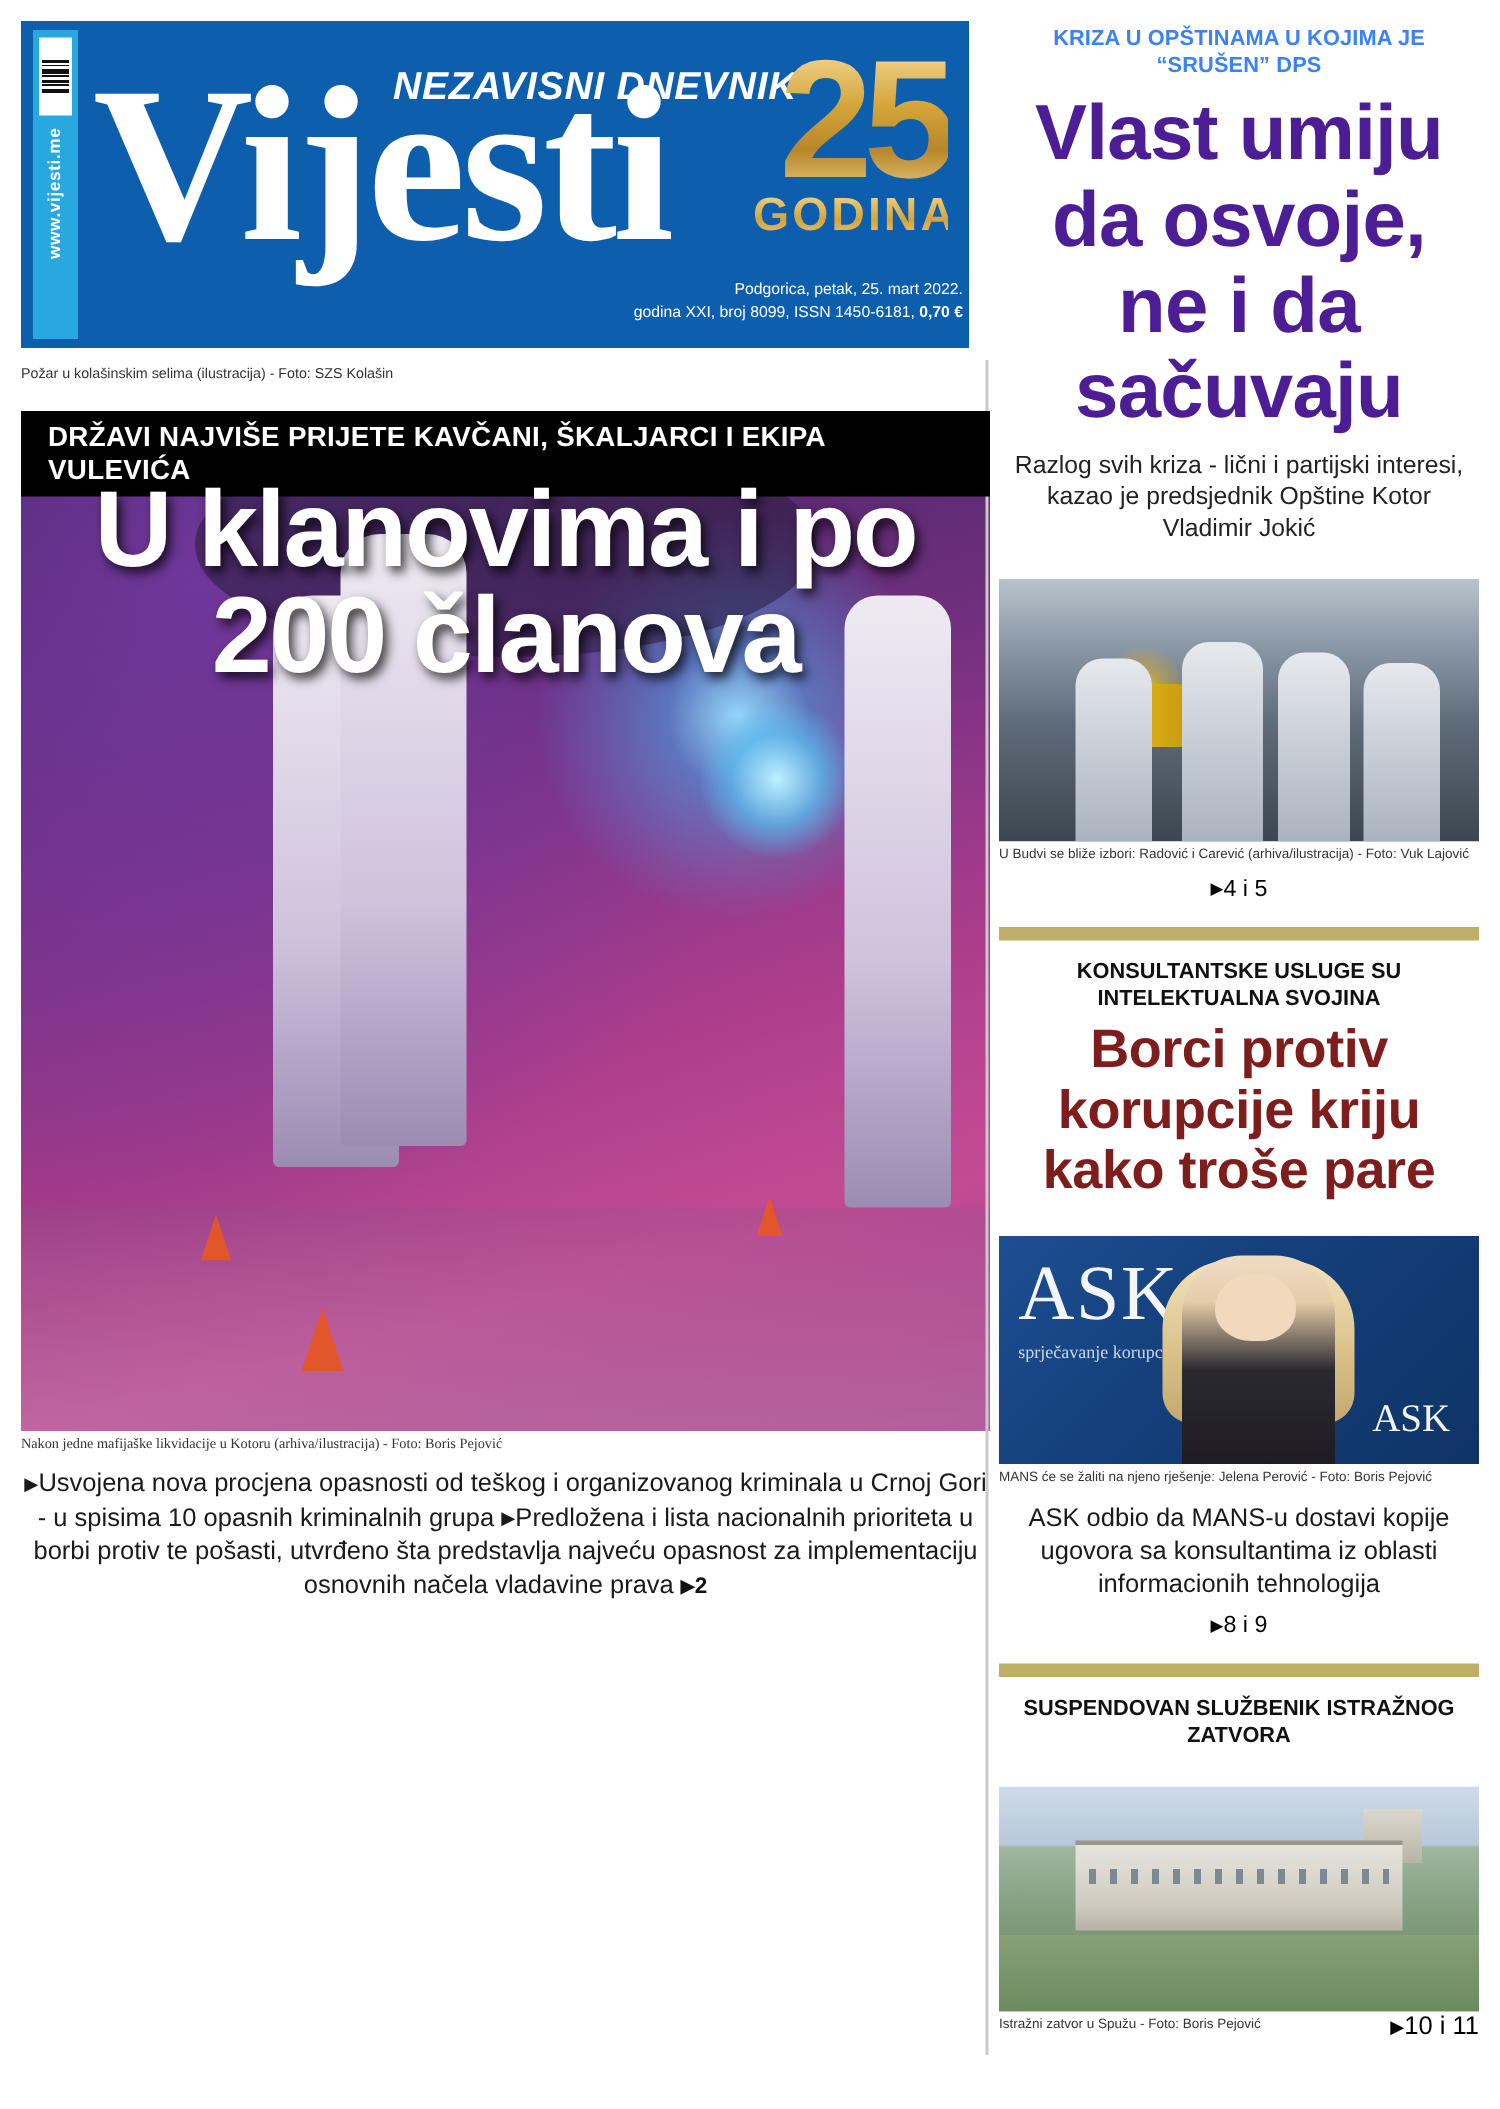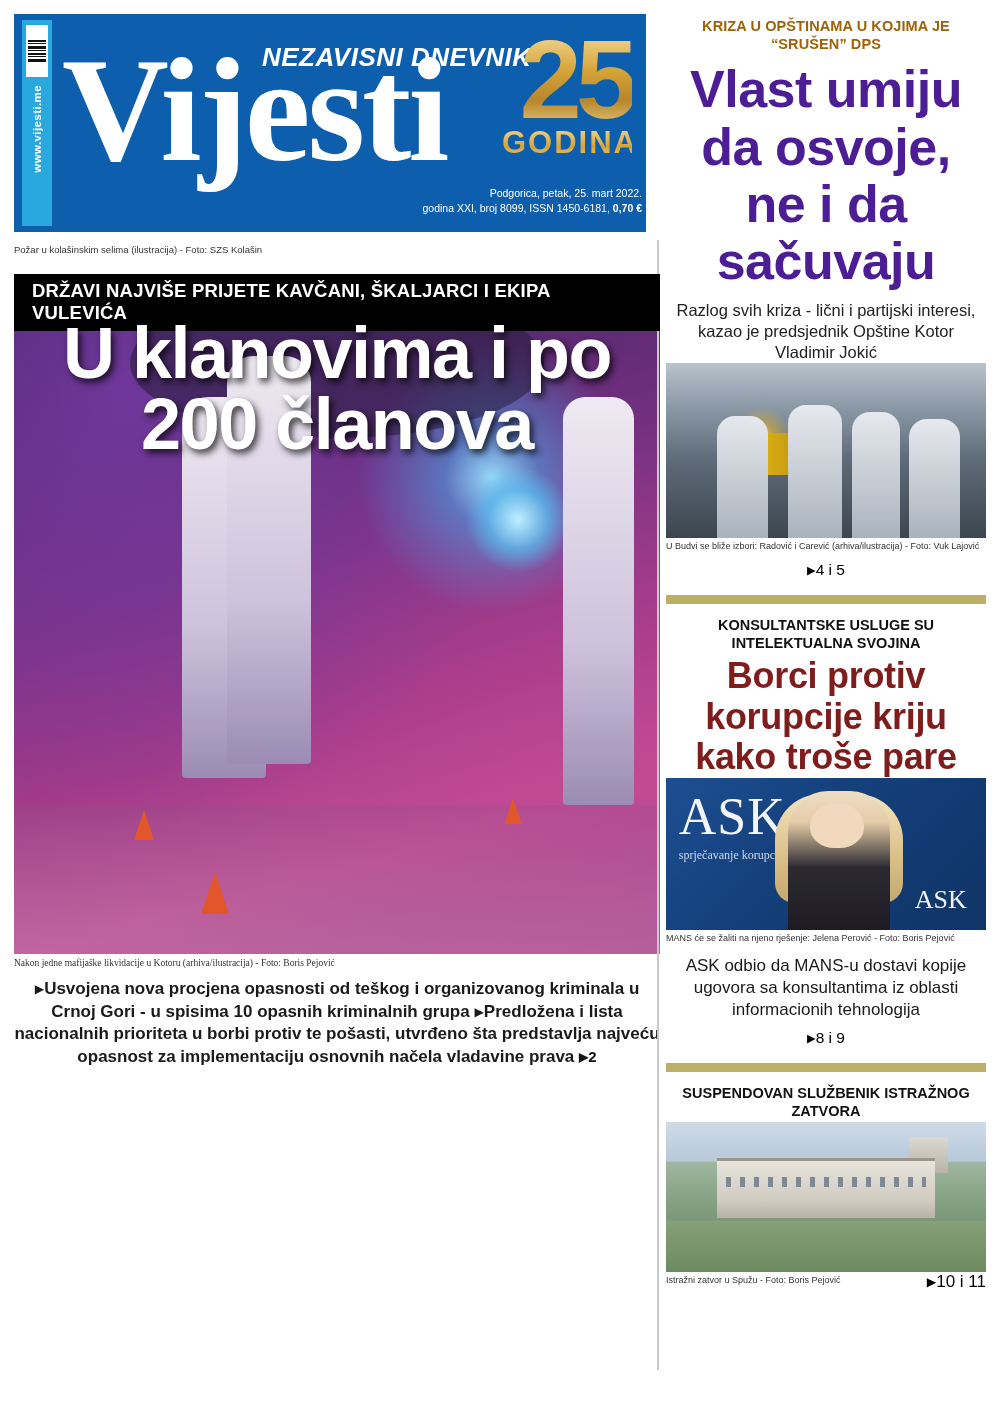--- a/index.html
+++ b/index.html
@@ -188,40 +188,40 @@
     text-align: center; color: #fff; z-index: 4;
     font-size: 72px; font-weight: bold; line-height: 0.98;
     letter-spacing: -1.5px;
     text-shadow: 3px 4px 7px rgba(0,0,0,0.75);
     padding: 0 18px;
   }
 
   .crime-caption { font-size: 9.5px; color: #333; margin-top: 4px; font-family: Liberation Serif, serif; }
 
   .bullets { margin-top: 10px; text-align: center; font-size: 17px; line-height: 1.32; color: #1a1a1a; }
-  .bullets .b { display: inline; font-weight: bold; }
+  .bullets .b { display: inline; }
   .tri { font-size: 0.72em; vertical-align: 1px; }
 
   
   .vdiv { position: absolute; left: 657px; top: 240px; width: 2px; height: 1130px; background: #c9c9c9; }
 
   
   .rightcol { position: absolute; left: 666px; top: 18px; width: 320px; }
   .r-over {
     text-align: center; font-size: 14.5px; font-weight: bold;
-    line-height: 1.22; color: #a16207; letter-spacing: 0.1px;
+    line-height: 1.22; color: #3b82f6; letter-spacing: 0.1px;
   }
   .r-head {
     text-align: center; font-size: 52px; font-weight: bold;
     line-height: 1.1; color: #4c1d95; margin-top: 8px; letter-spacing: -0.5px;
   }
   .r-sub { text-align: center; font-size: 16.5px; line-height: 1.26; color: #222; margin-top: 10px; }
   .r-pageref { text-align: center; font-weight: normal; font-size: 15.5px; margin-top: 8px; }
 
-  .r-photo { width: 320px; margin-top: 1px; position: relative; overflow: hidden; }
+  .r-photo { width: 320px; margin-top: 24px; position: relative; overflow: hidden; }
 
   .photo-crowd {
     height: 175px;
     background:
       radial-gradient(circle at 30% 42%, rgba(245,200,40,0.95) 0%, rgba(235,180,30,0.5) 5%, rgba(0,0,0,0) 12%),
       linear-gradient(180deg, #b9c3cc 0%, #8d9aa8 24%, #5e6b78 55%, #3c4650 100%);
     position: relative;
   }
   .pc-person { position: absolute; background: linear-gradient(180deg,#e6e9ee 0%,#aab3bd 100%); }
   .pc-p1 { left: 16%; top: 30%; width: 16%; height: 70%; border-radius: 18px 18px 0 0; }

